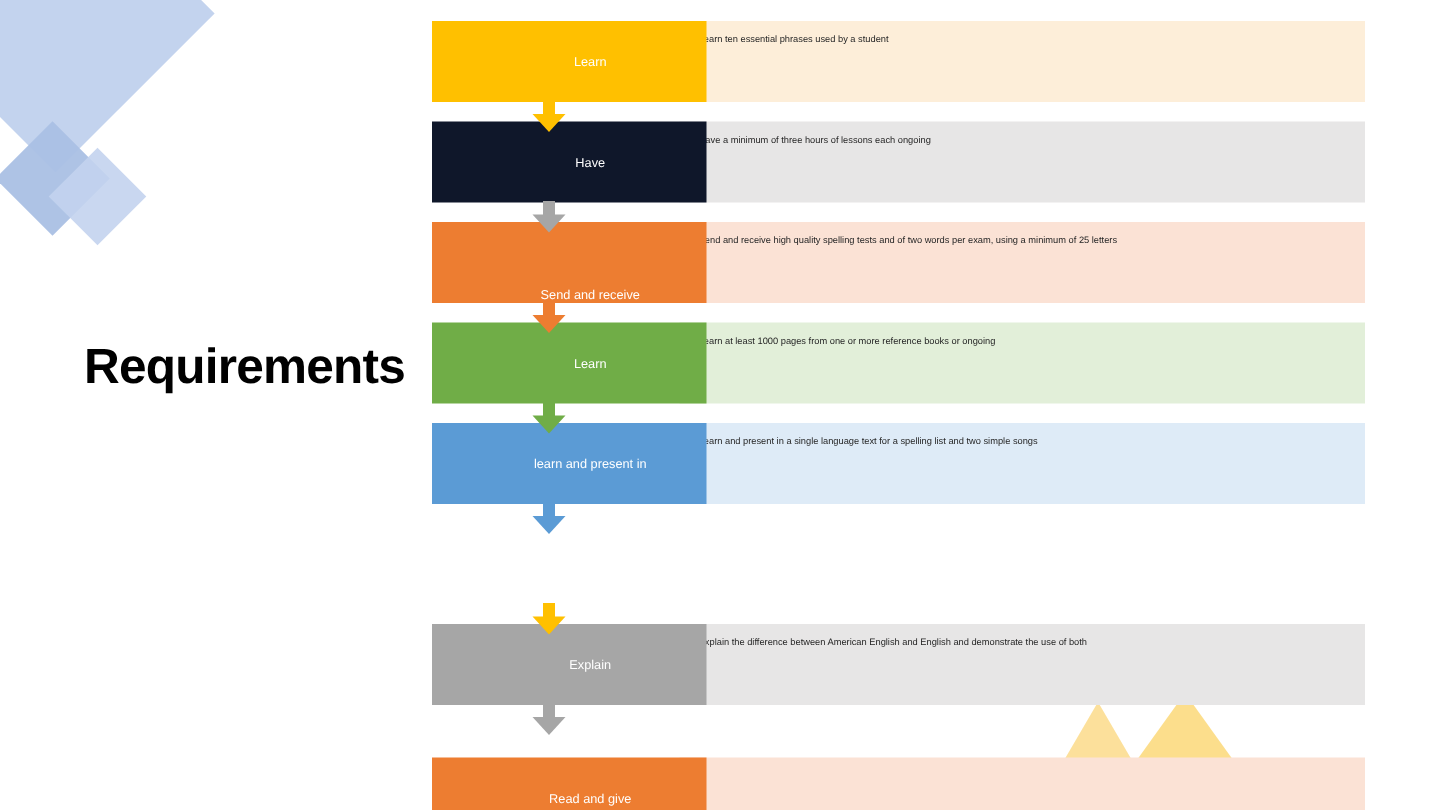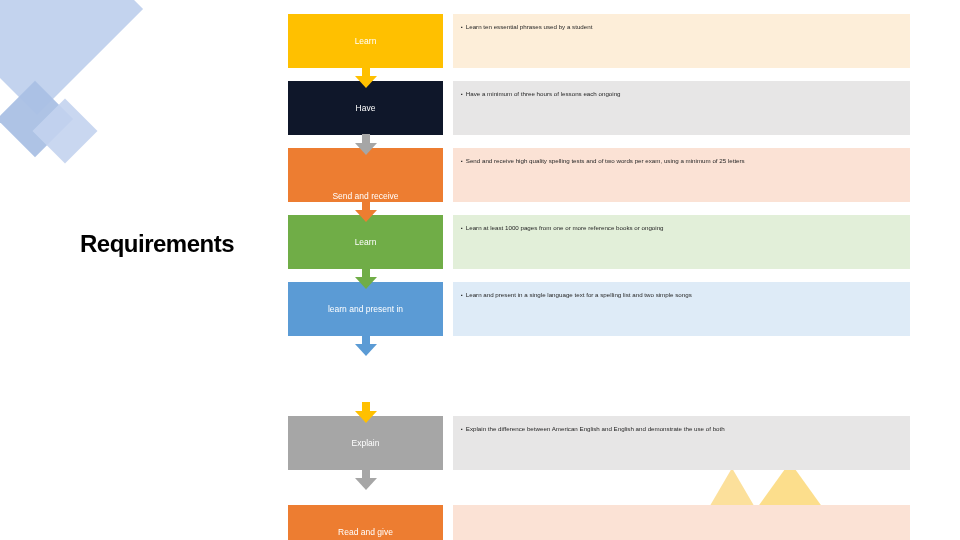--- a/index.html
+++ b/index.html
@@ -30,31 +30,30 @@
     left:690px;top:468px;
     border-width:0 42px 72px 42px;border-bottom-color:#fbdb8a;opacity:.85;
   }
   #deco-triangle-b{
     left:734px;top:462px;
     border-width:0 56px 78px 56px;border-bottom-color:#fcd878;opacity:.85;
   }
   
   #page-title{
     position:absolute;left:56px;top:222px;width:232px;
-    font-size:24px;line-height:44px;font-weight:700;color:#000000;
+    font-size:33px;line-height:44px;font-weight:700;color:#000000;
     letter-spacing:-0.5px;
-    margin-left:24px;
   }
   
   #process-stack{position:absolute;left:0;top:0;width:960px;height:540px;}
   .row{position:absolute;left:288px;width:622px;height:54px;}
   .row .stage{
     position:absolute;left:0;top:0;width:155px;height:54px;
     display:flex;align-items:center;justify-content:center;
-    color:#ffffff;font-size:8.5px;line-height:11px;text-align:center;
+    color:#ffffff;font-size:8.5px;line-height:11px;text-align:center;padding-left:28px;
   }
   .row .band{
     position:absolute;left:165px;top:0;width:457px;height:54px;
   }
   .row .band .bullet{
     position:absolute;left:8px;top:8px;right:6px;
     font-size:6.2px;line-height:9px;color:#262626;
   }
   .row .band .bullet::before{
     content:"\25AA";margin-right:3px;font-size:5px;vertical-align:middle;

